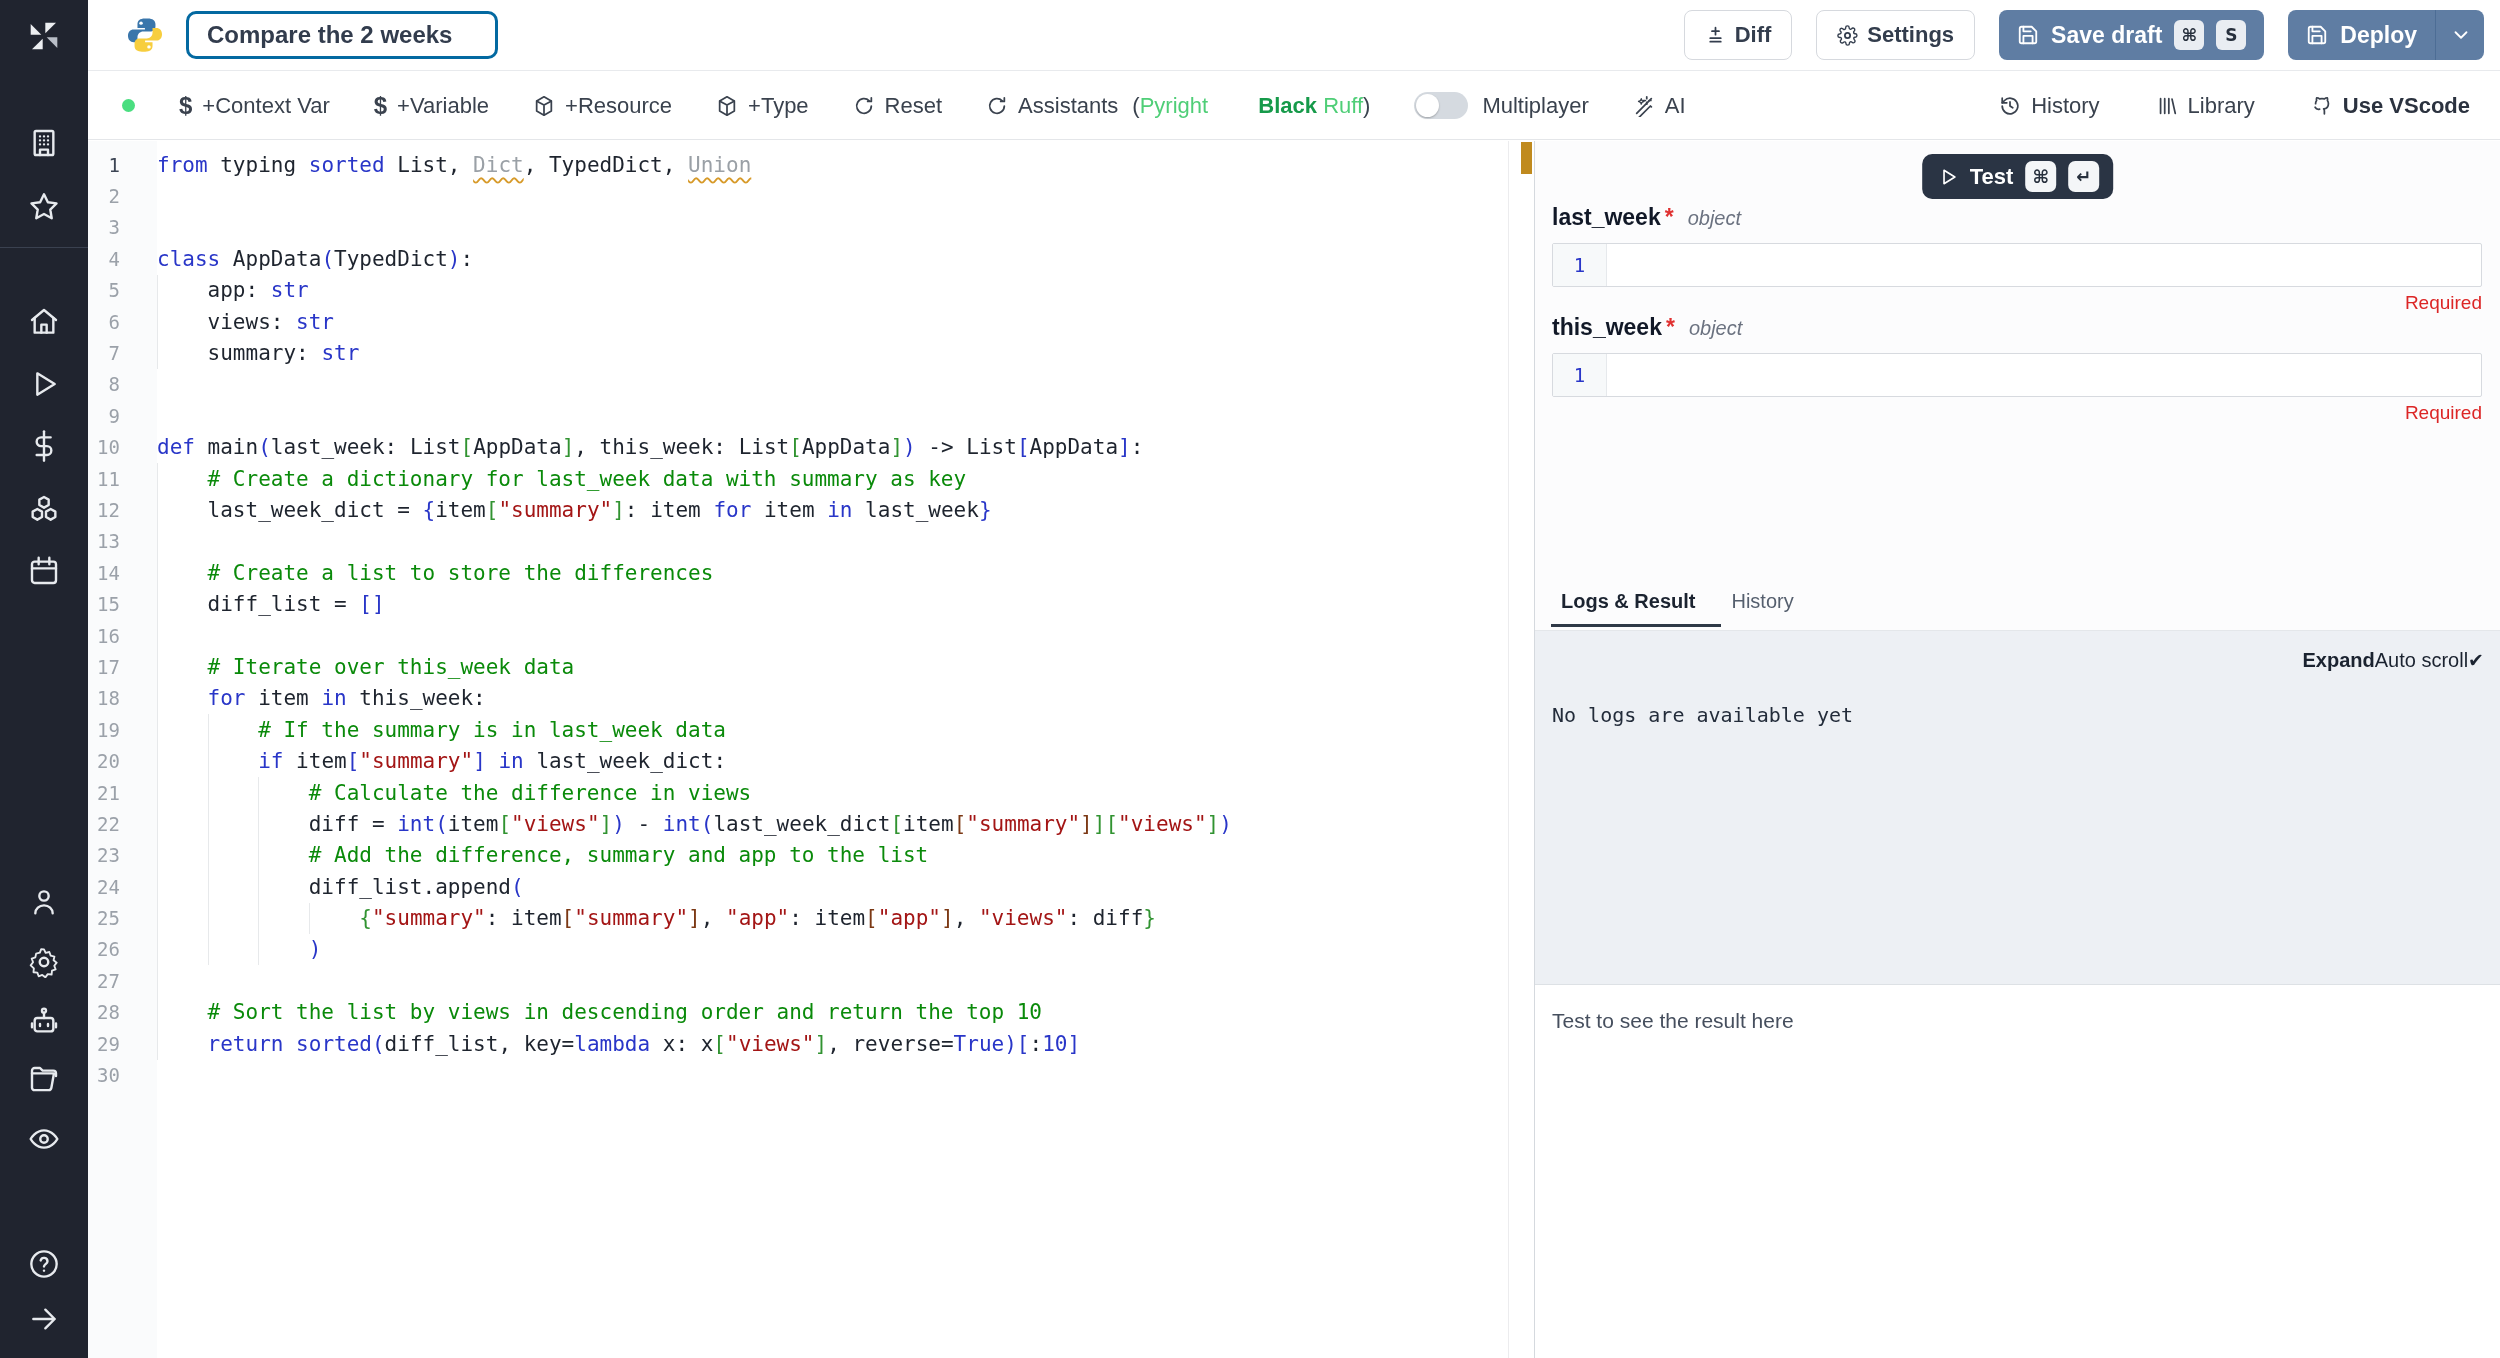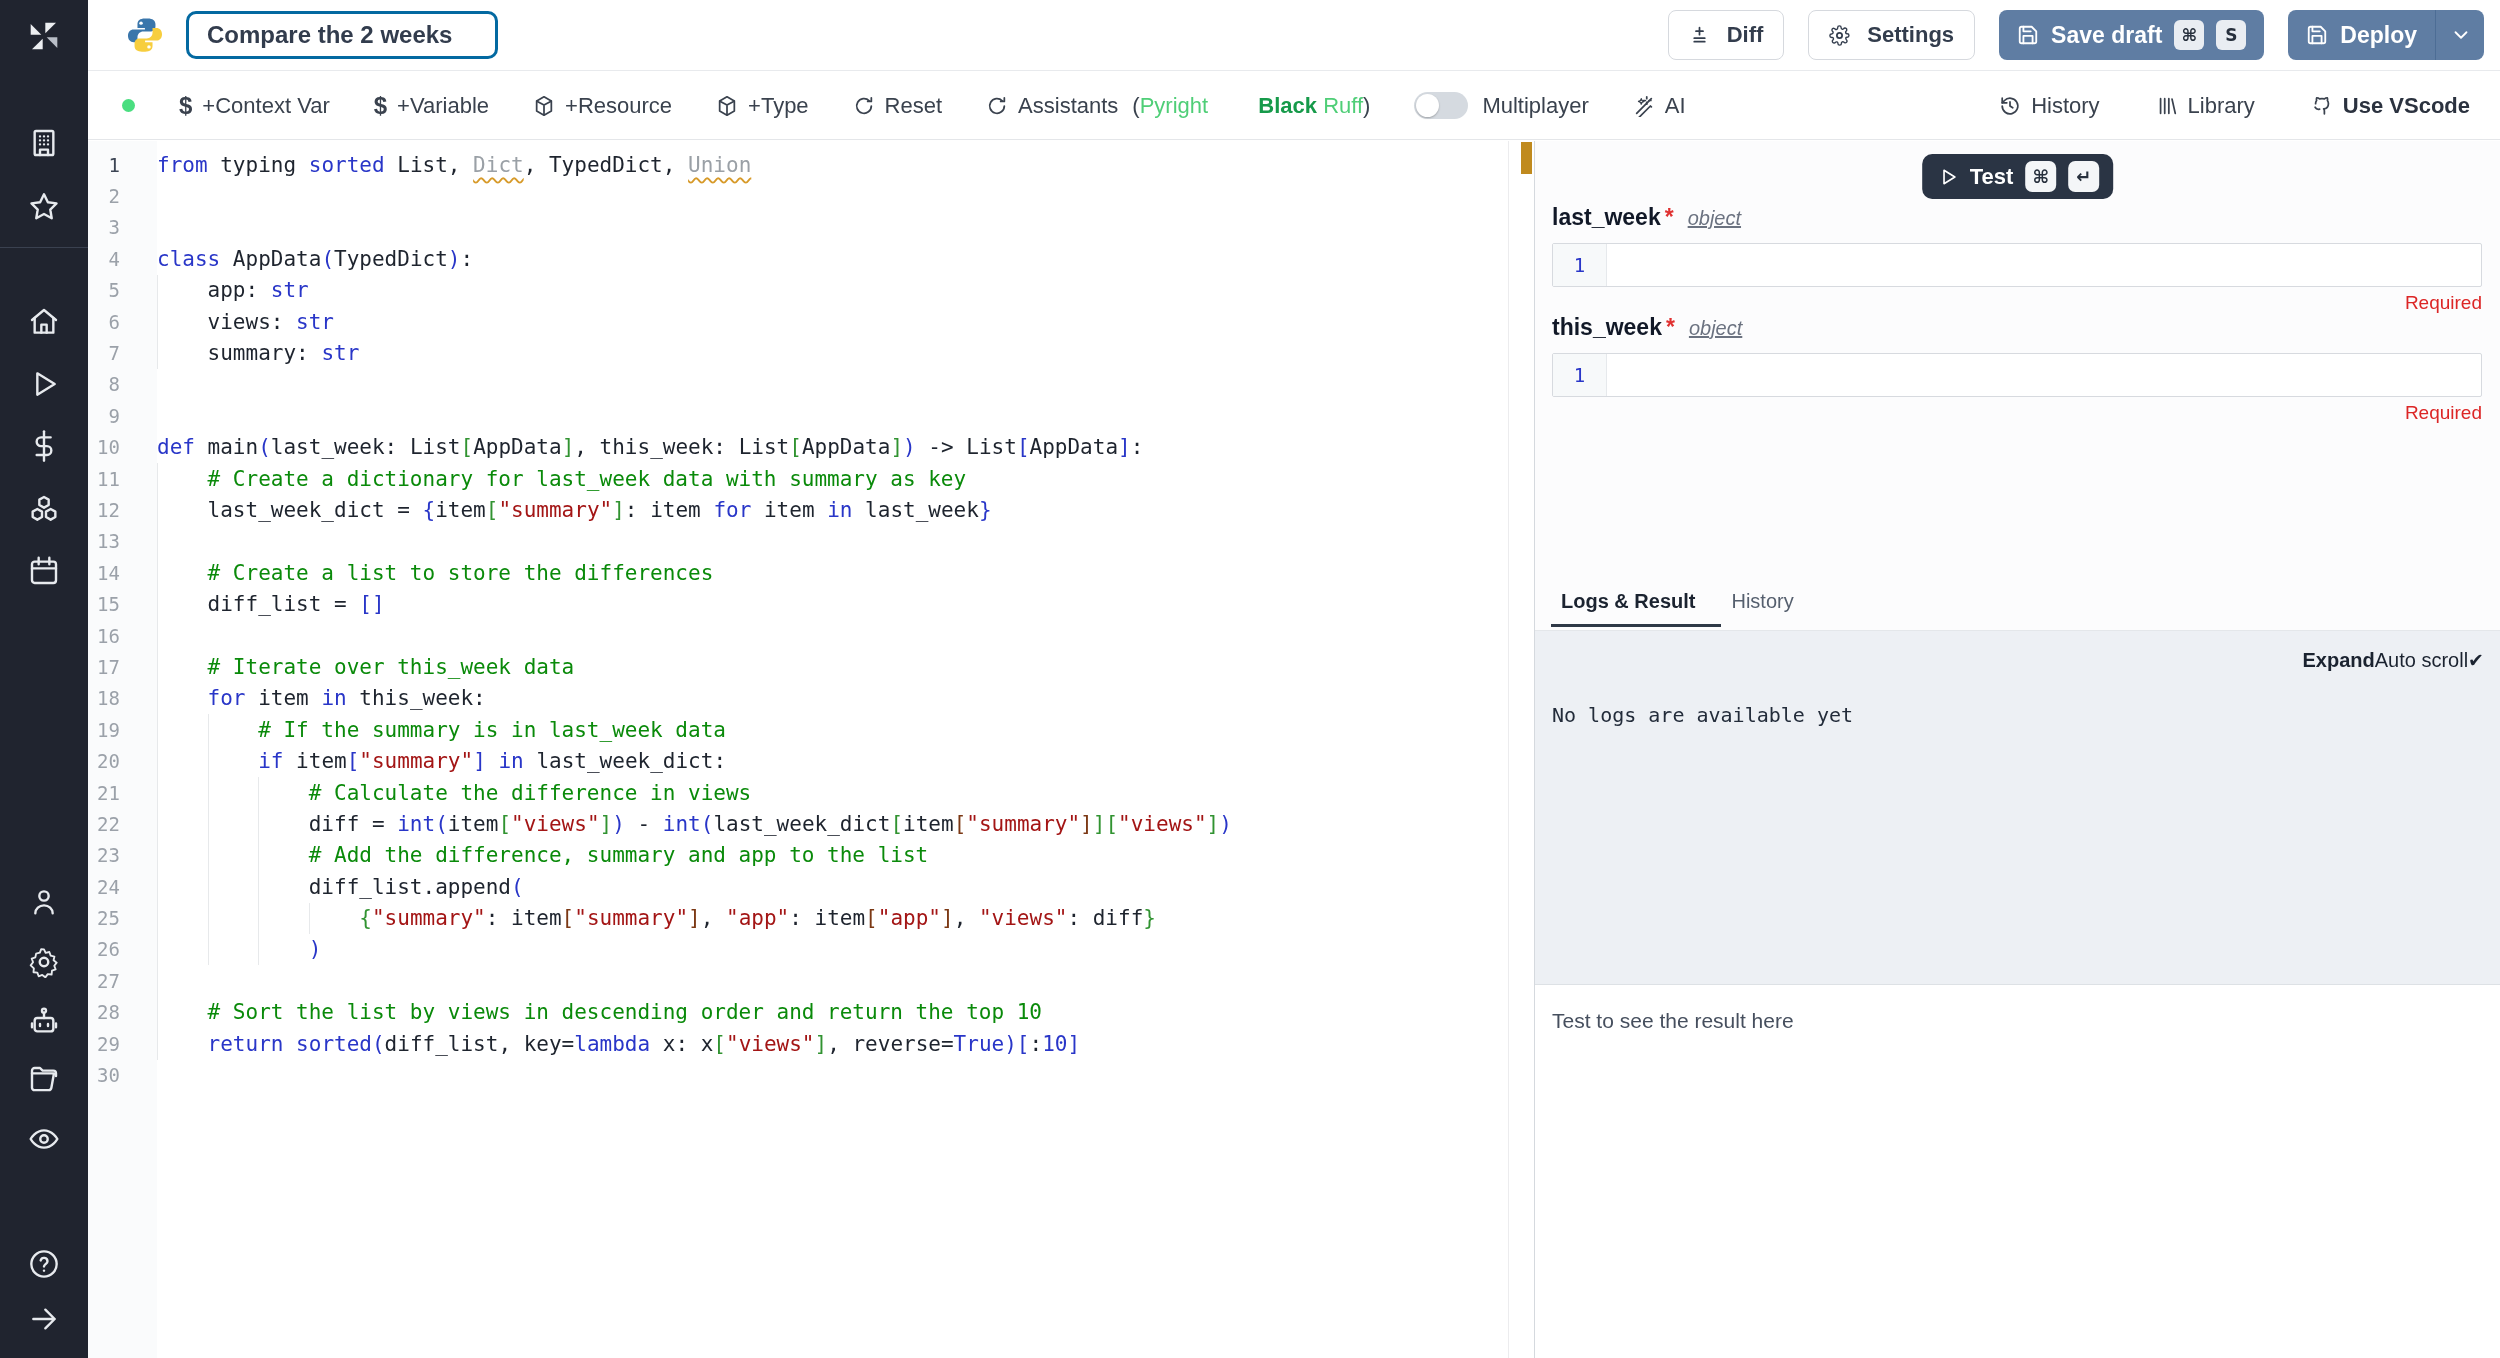--- a/index.html
+++ b/index.html
@@ -16,21 +16,21 @@
   .topbar { position:absolute; left:88px; top:0; width:2412px; height:71px; background:#fff;
             border-bottom:1px solid #e8eaed; display:flex; align-items:center; padding:0 16px 0 38px; }
   .pylogo { width:38px; height:38px; flex:0 0 auto; }
   .title-box { margin-left:22px; width:312px; height:48px; border:3px solid #0369a1; border-radius:10px;
                display:flex; align-items:center; padding:0 18px; font-size:24px; font-weight:700; color:#323c4d; background:#fff; }
   .path-group { margin-left:228px; height:44px; border:1px solid #d6d9de; border-radius:8px; display:flex; overflow:hidden; }
   .path-label { background:#e5e8ec; display:flex; align-items:center; gap:10px; padding:0 16px; font-size:22px; font-weight:600; color:#3b4452; cursor:pointer; }
   .path-label svg { width:20px; height:20px; stroke:#3b4452; fill:none; stroke-width:2; }
   .path-value { background:#fff; display:flex; align-items:center; padding:0 18px; font-size:21px; color:#1f2630; font-family:"DejaVu Sans Mono", monospace; }
   .tb-spacer { flex:1; }
-  .btn { height:50px; border:1px solid #d6d9de; border-radius:8px; background:#fff; display:flex; align-items:center; gap:17px;
+  .btn { height:50px; border:1px solid #d6d9de; border-radius:8px; background:#fff; display:flex; align-items:center; gap:9px;
          padding:0 20px; font-size:22px; font-weight:600; color:#333d4d; cursor:pointer; font-family:inherit;text-align:right; }
   .btn svg { width:21px; height:21px; stroke:#333d4d; fill:none; stroke-width:2; stroke-linecap:round; stroke-linejoin:round; }
   .btn + .btn, .btn + .bluebtn, .bluebtn + .bluebtn { margin-left:24px; }
   .bluebtn { height:50px; border:none; border-radius:8px; background:#5f7da3; color:#fff; display:flex; align-items:center; gap:12px;
              padding:0 18px; font-size:23px; font-weight:600; cursor:pointer; font-family:inherit; }
   .bluebtn svg { width:22px; height:22px; stroke:#fff; fill:none; stroke-width:2; stroke-linecap:round; stroke-linejoin:round; }
   .kbd { background:#e9edf2; color:#27303d; border-radius:6px; min-width:30px; height:30px; display:flex; align-items:center; justify-content:center;
          font-size:17px; font-weight:700; padding:0 7px; font-family:"DejaVu Sans", sans-serif; }
   .deploy-sep { width:1px; height:50px; background:#4d6d95; margin:0 2px 0 6px; }
 
@@ -79,21 +79,21 @@
   .args { position:relative; height:449px; }
   .test-btn { position:absolute; left:50%; transform:translateX(-50%); top:13px; height:45px; background:#2a3444; border:none; border-radius:10px;
               color:#fff; display:flex; align-items:center; gap:12px; padding:0 14px 0 16px; font-size:22px; font-weight:600; cursor:pointer; font-family:inherit; }
   .test-btn svg { width:20px; height:20px; stroke:#fff; fill:none; stroke-width:2; stroke-linejoin:round; }
   .test-kbd { background:#f4f6f8; color:#27303d; border-radius:7px; width:31px; height:31px; display:flex; align-items:center; justify-content:center;
               font-size:18px; font-weight:700; font-family:"DejaVu Sans", sans-serif; }
   .field { position:absolute; left:17px; right:18px; }
   .field.f1 { top:63px; } .field.f2 { top:173px; }
   .field-label { font-size:23px; font-weight:700; color:#111827; display:flex; align-items:baseline; gap:4px; }
   .field-label .star { color:#e03131; font-weight:700; }
-  .field-label .ftype { color:#6b7280; font-size:20px; font-weight:400; font-style:italic; margin-left:10px;text-decoration:underline; }
+  .field-label .ftype { color:#6b7280; font-size:20px; font-weight:400; font-style:italic; margin-left:10px; }
   .json-input { margin-top:12px; height:44px; border:1px solid #d7dadf; background:#fff; display:flex; border-radius:2px; cursor:text; }
   .json-input .jgutter { width:54px; background:#f7f9fa; border-right:1px solid #e6e9ec; display:flex; align-items:center; justify-content:center;
                          font-family:"DejaVu Sans Mono", monospace; font-size:19px; color:#2936c8; }
   .json-input .jline { flex:1; }
   .required { margin-top:5px; text-align:right; color:#dc2626; font-size:19px; }
 
   .tabs { height:41px; display:flex; align-items:flex-start; border-bottom:1px solid #e4e7ea; background:#fcfcfd; padding-left:16px; }
   .tab { font-size:20px; padding:0 26px 12px 10px; color:#555f6e; cursor:pointer; position:relative; background:none; border:none; font-family:inherit; }
   .tab.active { color:#1b2330; font-weight:600; }
   .tab.active::after { content:""; position:absolute; left:0; right:0; bottom:-2px; height:3px; background:#2f3947; }

